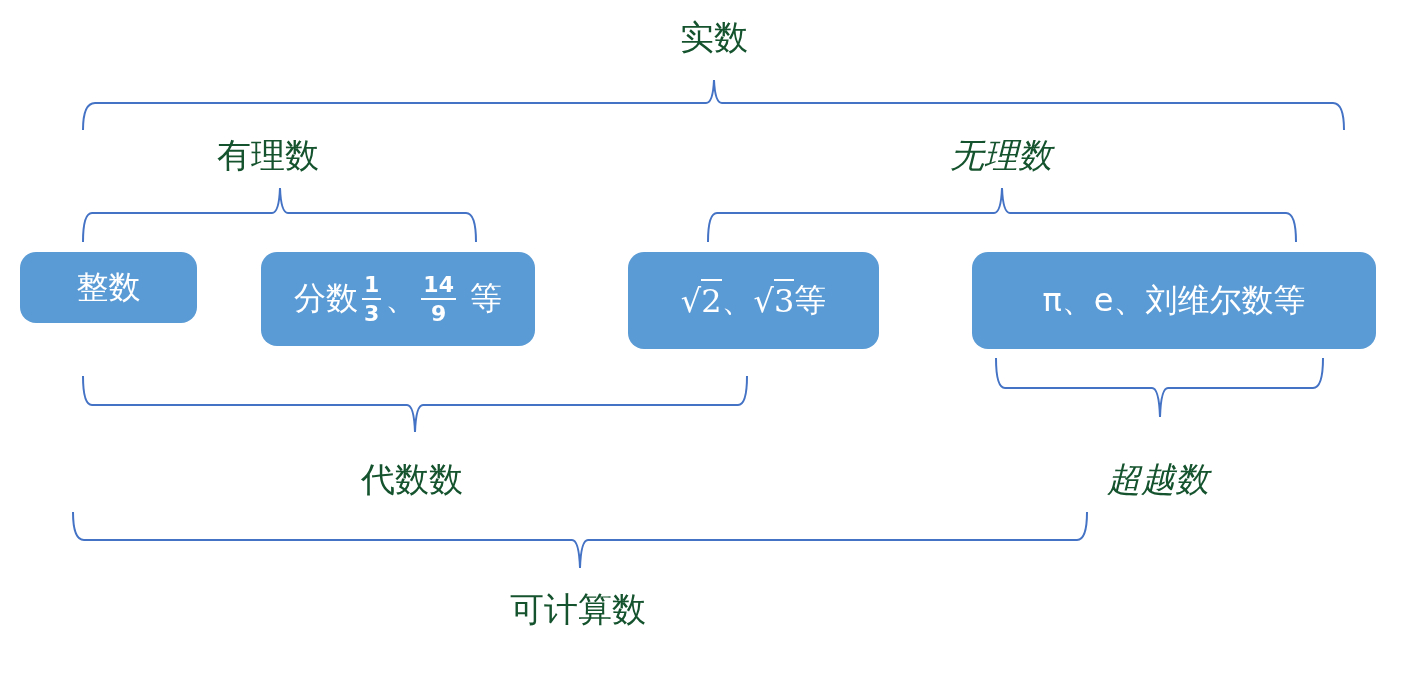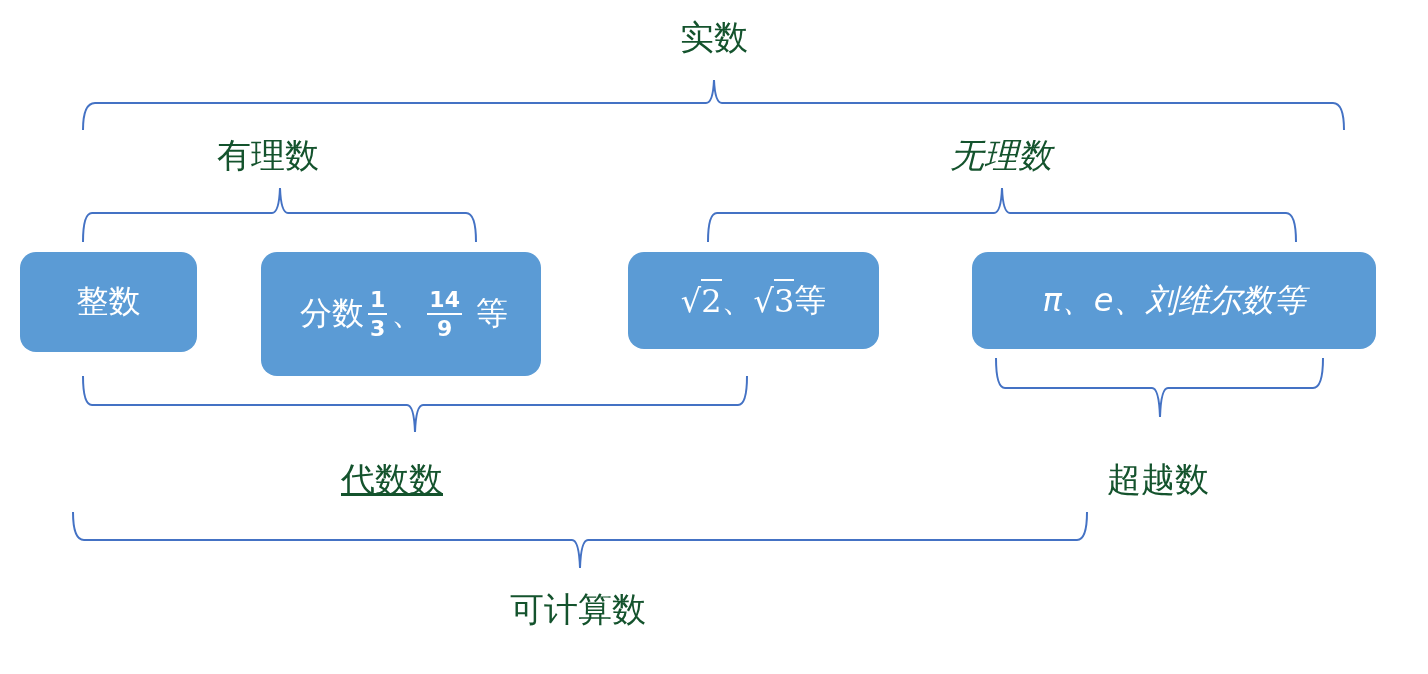--- a/index.html
+++ b/index.html
@@ -33,44 +33,44 @@
   <path d="M83,376 Q83,405 92,405 L407,405 Q414,405 415,432 Q416,405 423,405 L738,405 Q747,405 747,376"></path>
 
   <path d="M996,358 Q996,388 1005,388 L1152,388 Q1159,388 1160,417 Q1161,388 1168,388 L1313,388 Q1323,388 1323,358"></path>
 
   <path d="M73,512 Q73,540 84,540 L572,540 Q579,540 580,568 Q581,540 588,540 L1077,540 Q1087,540 1087,512"></path>
 </svg>
 
 <div class="label" style="left:714px; top:20px;">实数</div>
 <div class="label" style="left:268px; top:138px;">有理数</div>
 <div class="label" style="left:1001px; top:138px;font-style:italic;">无理数</div>
-<div class="label" style="left:392px; top:462px;text-decoration:underline;">代数数</div>
-<div class="label" style="left:1158px; top:462px;">超越数</div>
+<div class="label" style="left:412px; top:462px;">代数数</div>
+<div class="label" style="left:1158px; top:462px;font-style:italic;">超越数</div>
 <div class="label" style="left:578px; top:592px;">可计算数</div>
 
-<div class="box" style="left:20px; top:252px; width:177px; height:100px;">
+<div class="box" style="left:20px; top:252px; width:177px; height:71px;">
   <span>整数</span>
 </div>
 
-<div class="box" style="left:261px; top:252px; width:274px; height:124px;padding-left:6px;">
+<div class="box" style="left:261px; top:252px; width:274px; height:94px;">
   <span>分数</span>
   <span class="frac">
     <span class="num">1</span>
     <span class="den">3</span>
   </span>
   <span>、</span>
   <span class="frac">
     <span class="num">14</span>
     <span class="den">9</span>
   </span>
   <span style="margin-left:10px;">等</span>
 </div>
 
 <div class="box" style="left:628px; top:252px; width:251px; height:97px;">
   <span class="sqrt"><span>√</span><span class="rad">2</span></span>
   <span>、</span>
   <span class="sqrt"><span>√</span><span class="rad">3</span></span>
   <span>等</span>
 </div>
 
-<div class="box" style="left:972px; top:252px; width:404px; height:97px;font-style:italic;">
+<div class="box" style="left:972px; top:252px; width:404px; height:97px;">
   <span>π、e、刘维尔数等</span>
 </div>
 
 </body></html>

